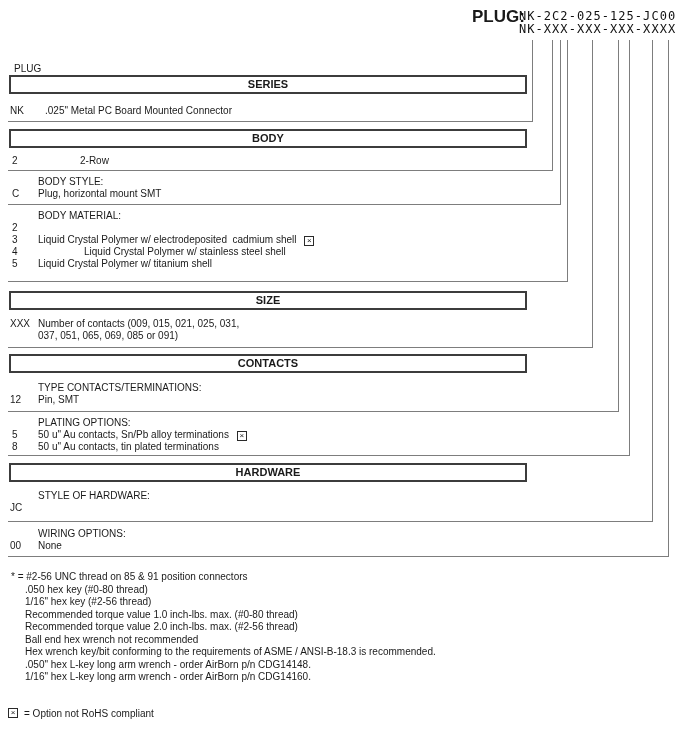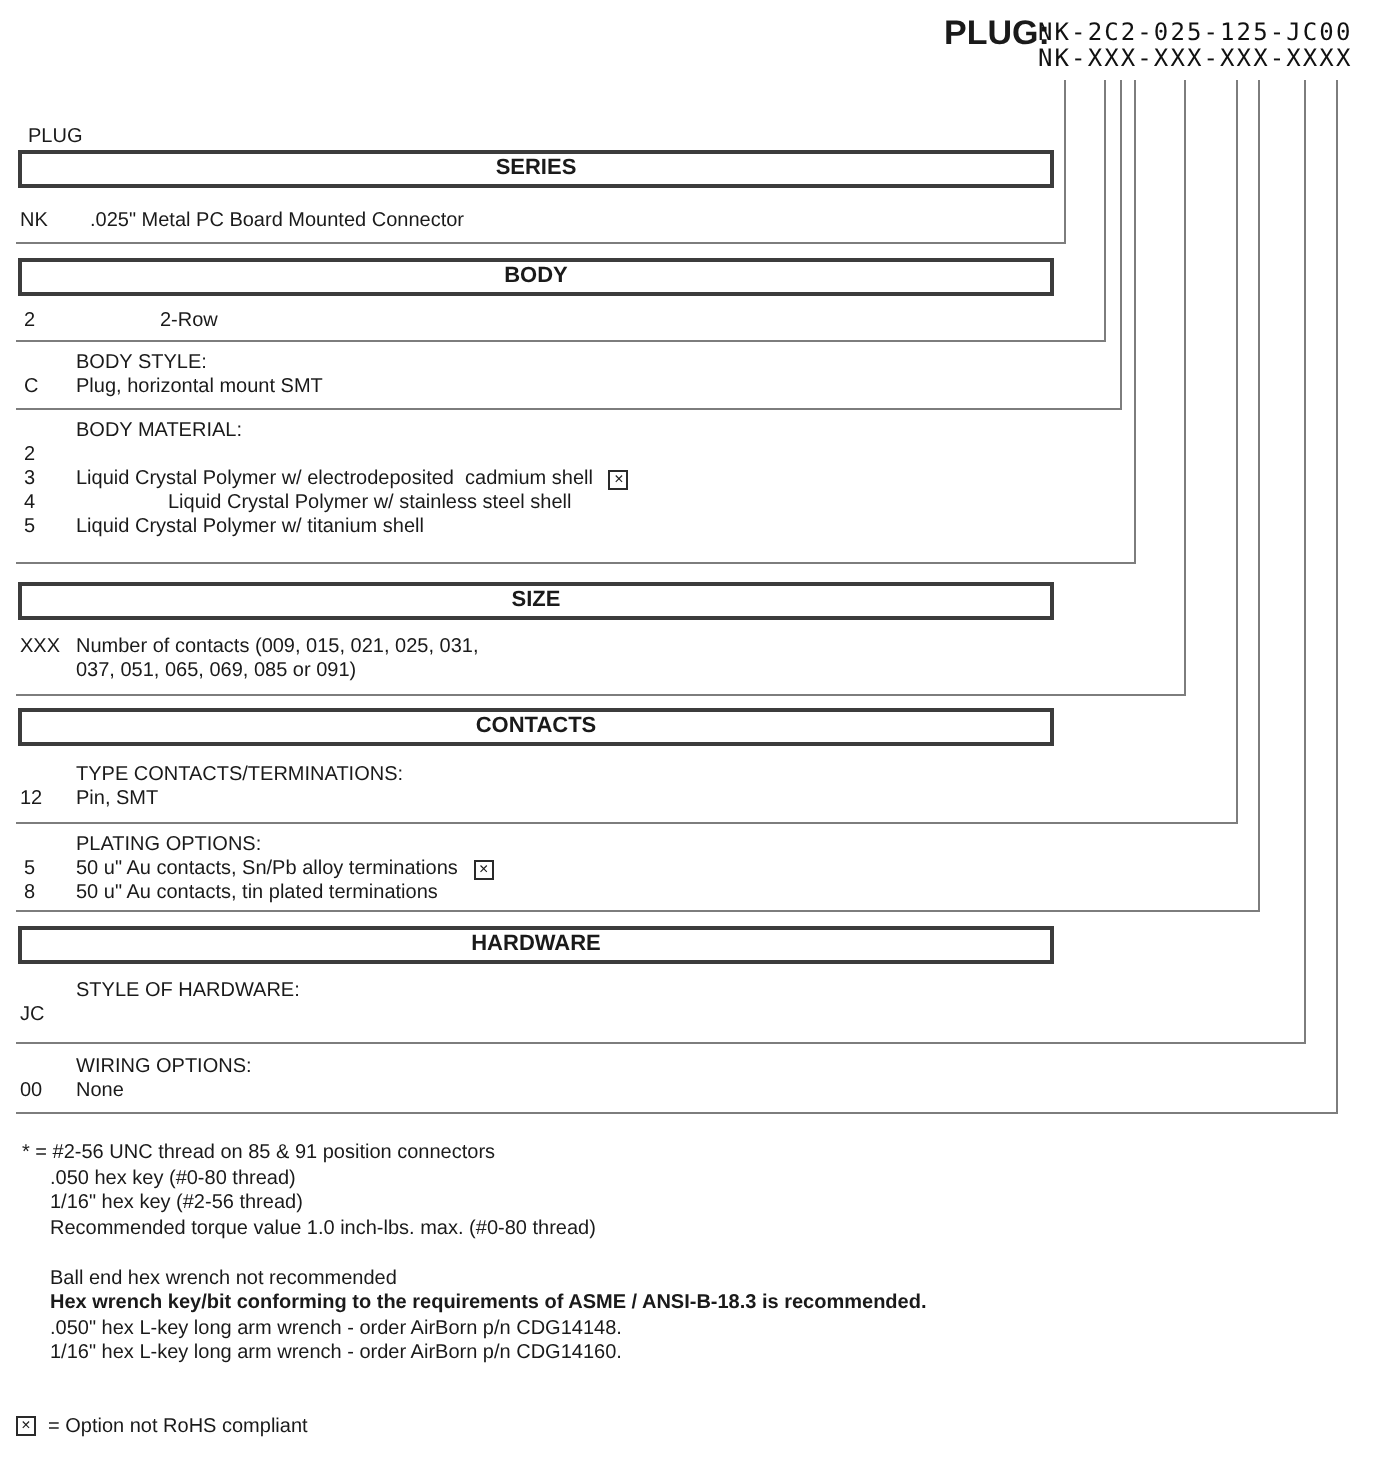--- a/index.html
+++ b/index.html
@@ -94,21 +94,22 @@
   <div class="code" style="left:10px;top:502px;">JC</div>
 
   <div class="subhead" style="left:38px;top:528px;">WIRING OPTIONS:</div>
   <div class="code" style="left:10px;top:540px;">00</div>
   <div class="txt" style="left:38px;top:540px;">None</div>
 
   <div class="fnote" style="left:11px;top:571px;">* = #2-56 UNC thread on 85 &amp; 91 position connectors</div>
   <div class="fnote" style="left:25px;top:584px;">.050 hex key (#0-80 thread)</div>
   <div class="fnote" style="left:25px;top:596px;">1/16" hex key (#2-56 thread)</div>
   <div class="fnote" style="left:25px;top:609px;">Recommended torque value 1.0 inch-lbs. max. (#0-80 thread)</div>
+  <div class="fnote" style="left:25px;top:621px;">Recommended torque value 2.0 inch-lbs. max. (#2-56 thread)</div>
   <div class="fnote" style="left:25px;top:634px;">Ball end hex wrench not recommended</div>
-  <div class="fnote" style="left:25px;top:646px;font-weight:bold;">Hex wrench key/bit conforming to the requirements of ASME / ANSI-B-18.3 is recommended.</div>
+  <div class="fnote" style="left:25px;top:646px;">Hex wrench key/bit conforming to the requirements of ASME / ANSI-B-18.3 is recommended.</div>
   <div class="fnote" style="left:25px;top:659px;">.050" hex L-key long arm wrench - order AirBorn p/n CDG14148.</div>
   <div class="fnote" style="left:25px;top:671px;">1/16" hex L-key long arm wrench - order AirBorn p/n CDG14160.</div>
 
   <div class="rohs-abs" style="left:8px;top:708px;">×</div>
   <div class="txt" style="left:24px;top:708px;">= Option not RoHS compliant</div>
 
 </div>
 
 </body></html>

